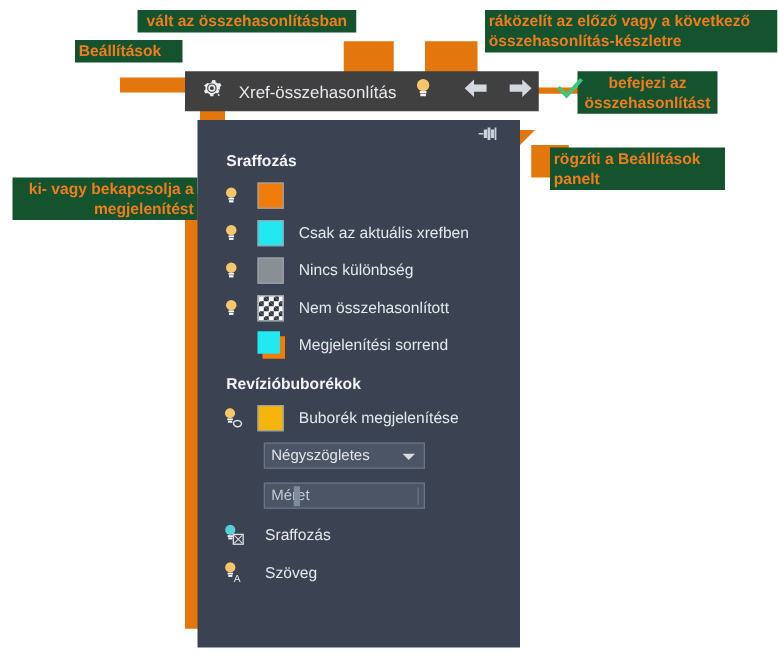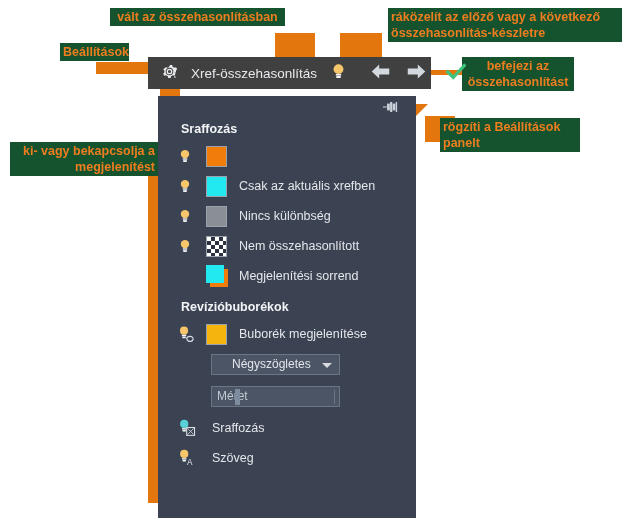--- a/index.html
+++ b/index.html
@@ -137,21 +137,21 @@
   .combo {
     width: 129px;
     height: 21px;
     background: #4B5565;
     border: 1px solid #6A7585;
     box-sizing: border-box;
     display: flex;
     align-items: center;
     color: #E4E7EB;
     font-size: 12px;
-    padding-left: 20px;
+    padding-left: 5px;
     position: relative;
   }
   .combo .caret {
     position: absolute;
     right: 7px;
     top: 8px;
     width: 0; height: 0;
     border-left: 5px solid transparent;
     border-right: 5px solid transparent;
     border-top: 5px solid #D7DBE1;
@@ -397,21 +397,21 @@
         <circle cx="7" cy="6" r="5" fill="#F7C66B"></circle>
         <rect x="4.3" y="11.2" width="5.4" height="1.7" fill="#F4F6F8"></rect>
         <rect x="5" y="13.3" width="4" height="2" fill="#F4F6F8"></rect>
         <text x="10.4" y="20" font-family="Liberation Sans, sans-serif" font-size="10" fill="#E4E7EB">A</text>
       </svg>
     </div>
     <div class="row-label" style="margin-left:6px;">Szöveg</div>
   </div>
 </div>
 
-<div class="anno-text" style="left:60px; top:43px; width:69px; text-align:left;">Beállítások</div>
+<div class="anno-text" style="left:60px; top:32px; width:86px; text-align:left;">Beállítások</div>
 
 <div class="anno-text" style="left:110px; top:8px; width:175px; text-align:center;">vált az összehasonlításban</div>
 
 <div class="anno-text" style="left:388px; top:8px; width:234px; text-align:left;">ráközelít az előző vagy a következő
 összehasonlítás-készletre</div>
 
 <div class="anno-text" style="left:462px; top:57px; width:112px; text-align:center;">befejezi az
 összehasonlítást</div>
 
 <div class="anno-text" style="left:440px; top:118px; width:140px; text-align:left;">rögzíti a Beállítások

